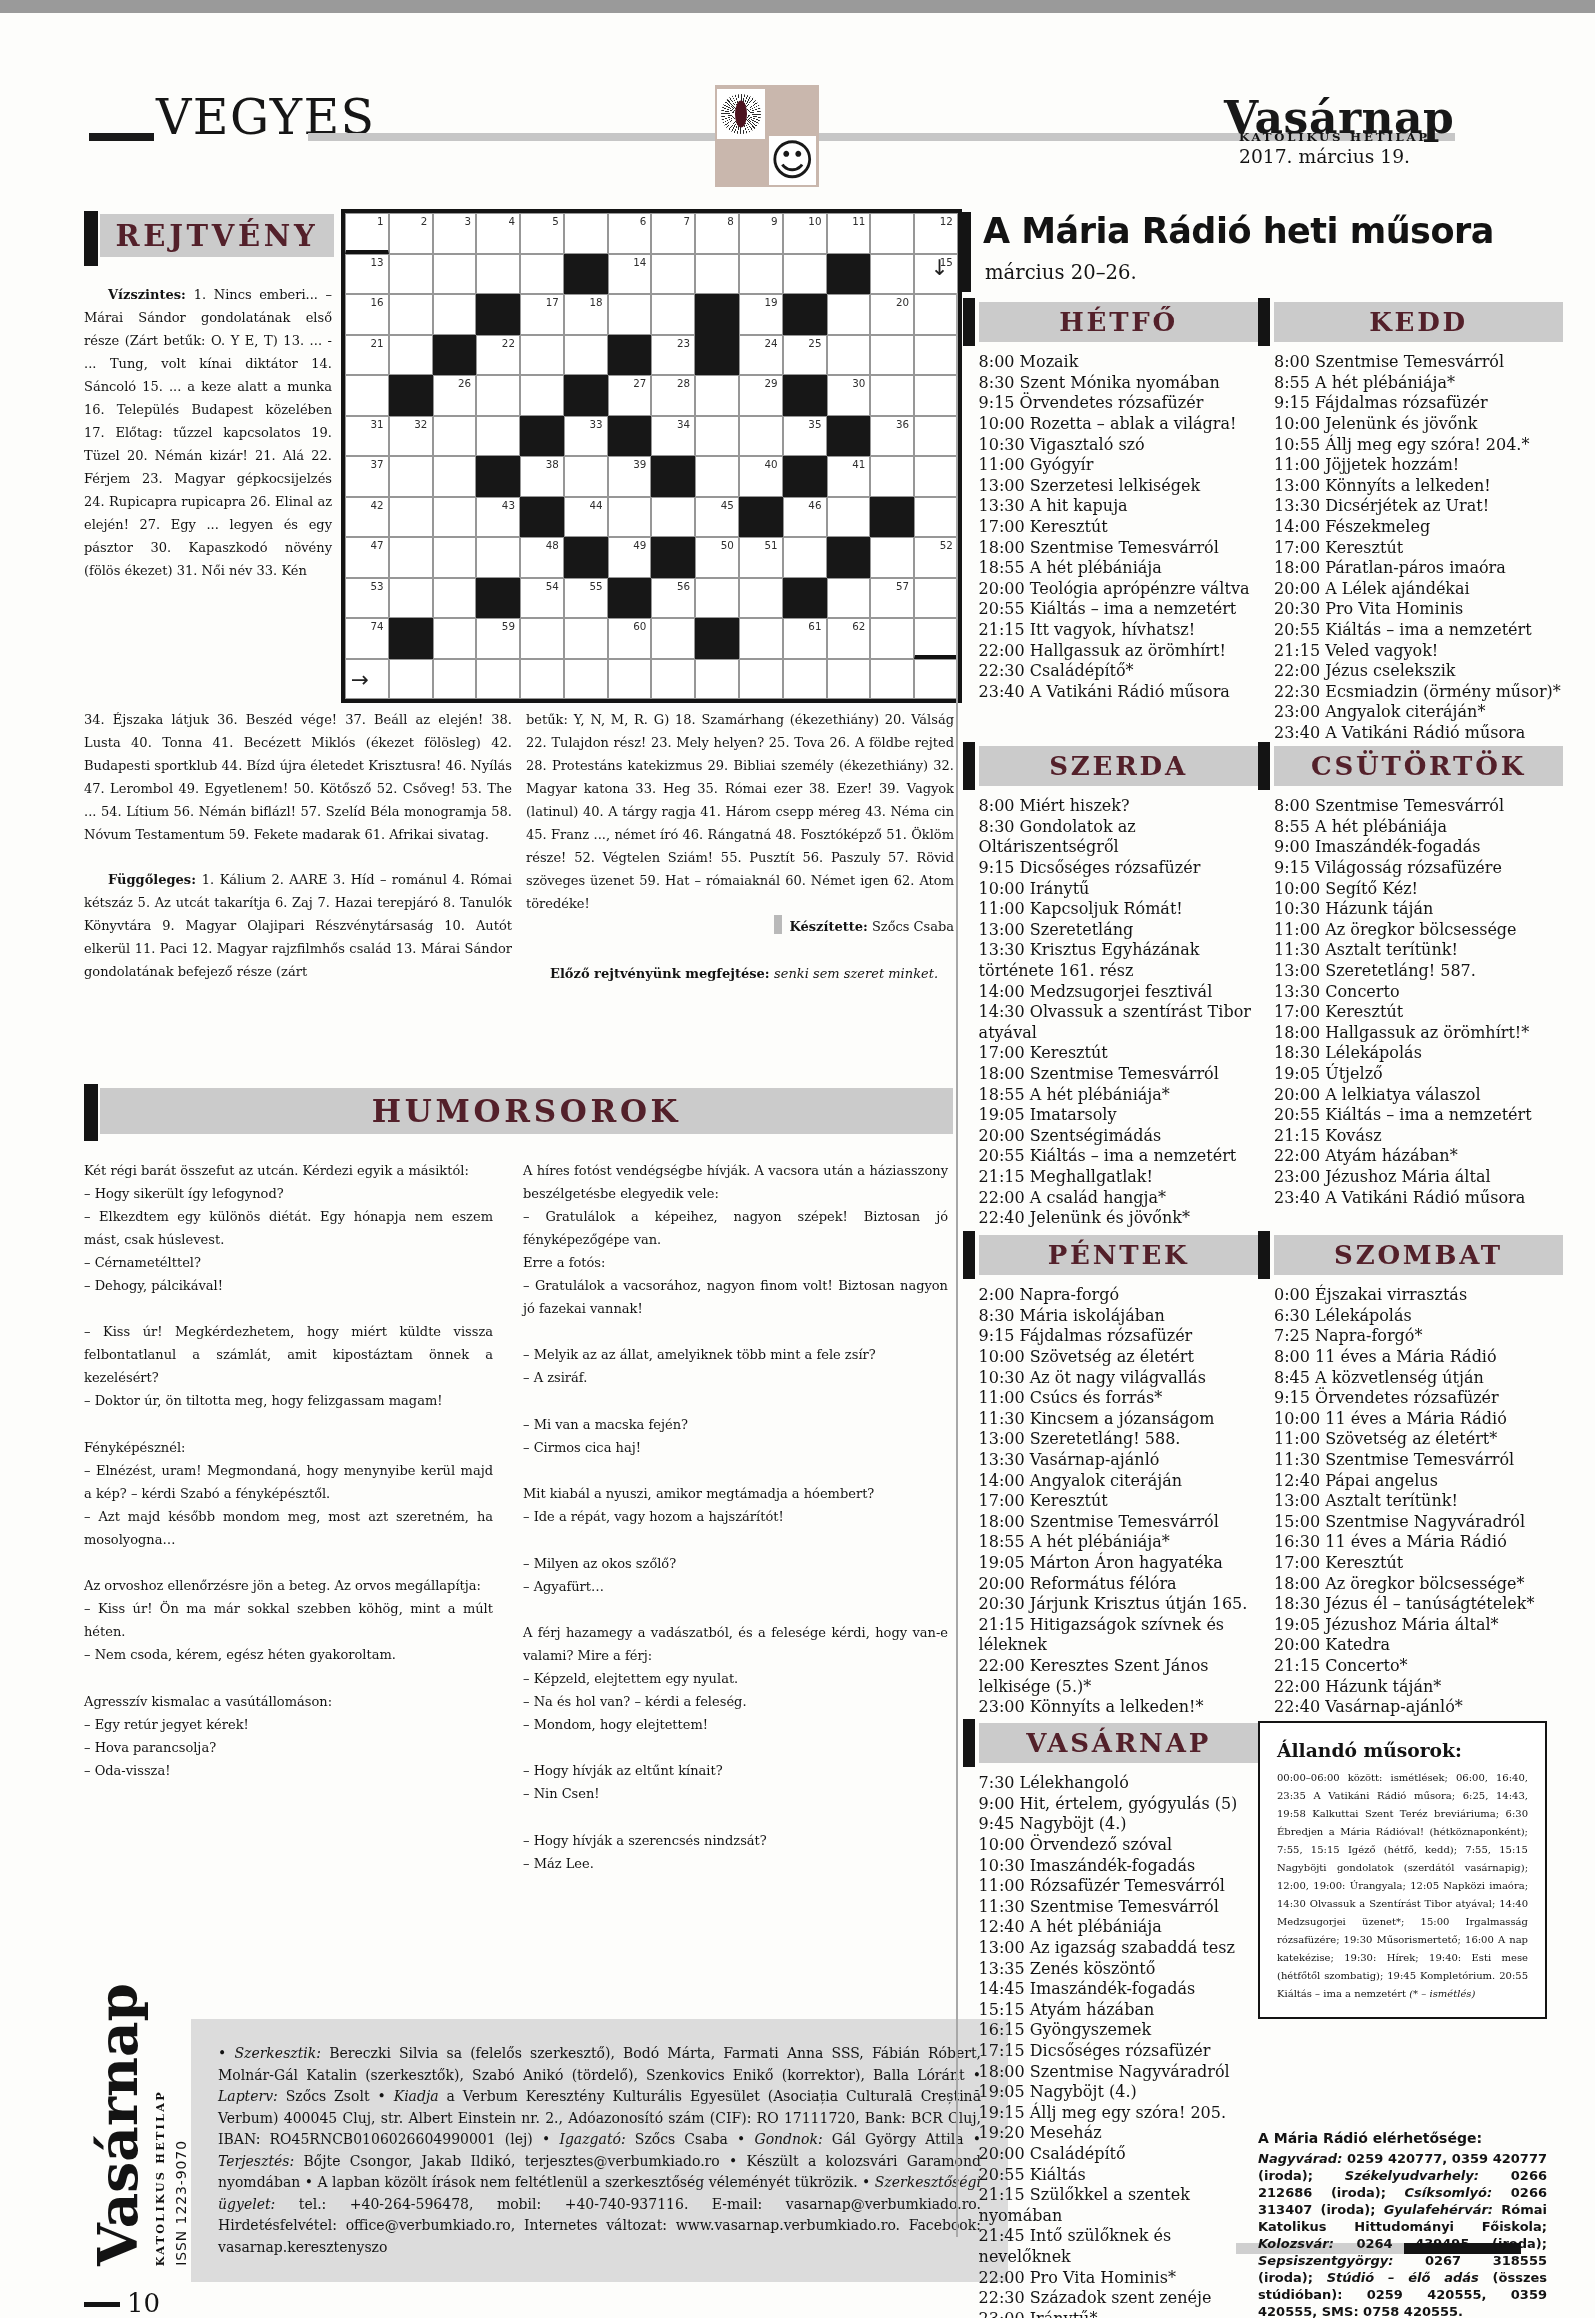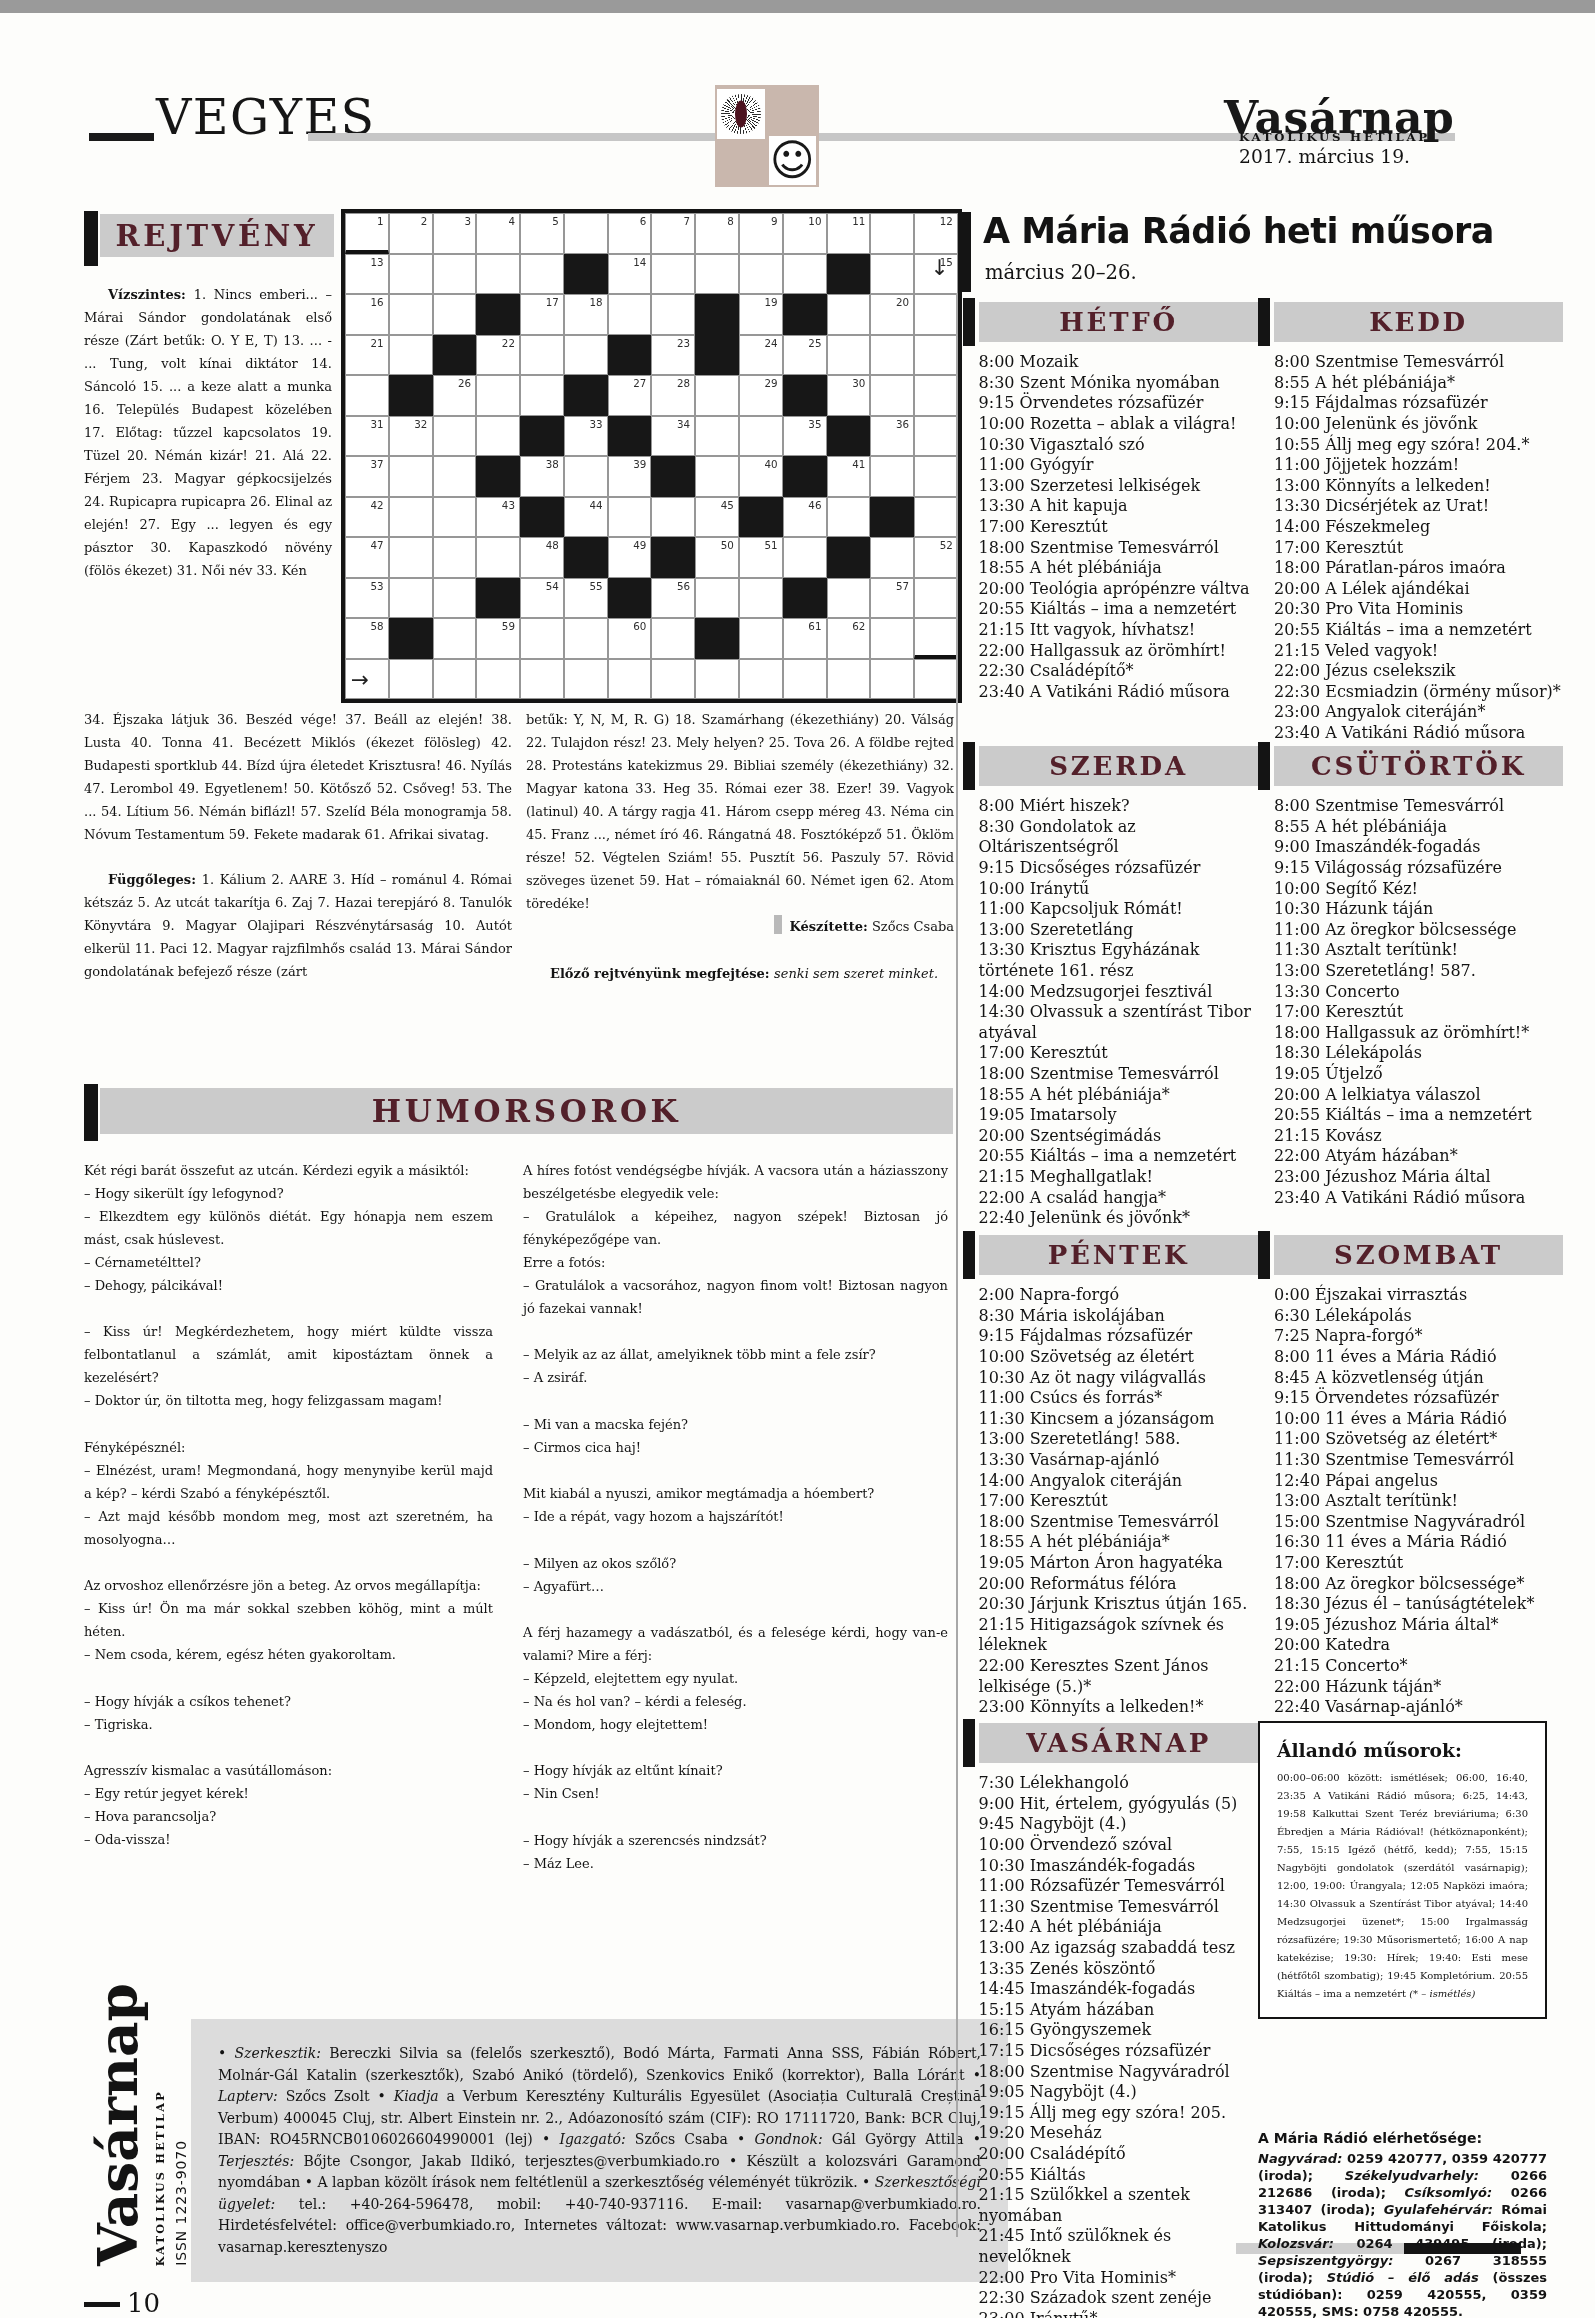--- a/index.html
+++ b/index.html
@@ -341,21 +341,21 @@
       </div>
       <div class="cell"></div>
       <div class="cell"></div>
       <div class="cell black"></div>
       <div class="cell"></div>
       <div class="cell">
         <span class="n">57</span>
       </div>
       <div class="cell"></div>
       <div class="cell">
-        <span class="n">58</span>
+        <span class="n">74</span>
       </div>
       <div class="cell black"></div>
       <div class="cell"></div>
       <div class="cell">
         <span class="n">59</span>
       </div>
       <div class="cell"></div>
       <div class="cell"></div>
       <div class="cell">
         <span class="n">60</span>
@@ -407,21 +407,20 @@
   <div class="abs blk" style="left:84px;top:1071px;width:14px;height:57px;"></div>
   <div class="abs sec-bar" style="left:100px;top:1075px;width:853px;height:46px;">
     <span class="sec-label" style="font-size:31px;">HUMORSOROK</span>
   </div>
 
   <div class="abs bodytxt" style="left:84px;top:1146px;width:409px;">
       <p>Két régi barát összefut az utcán. Kérdezi egyik a másiktól:<br>– Hogy sikerült így lefogynod?<br>– Elkezdtem egy különös diétát. Egy hónapja nem eszem mást, csak húslevest.<br>– Cérnametélttel?<br>– Dehogy, pálcikával!</p>
       <p>– Kiss úr! Megkérdezhetem, hogy miért küldte vissza felbontatlanul a számlát, amit kipostáztam önnek a kezelésért?<br>– Doktor úr, ön tiltotta meg, hogy felizgassam magam!</p>
       <p>Fényképésznél:<br>– Elnézést, uram! Megmondaná, hogy menynyibe kerül majd a kép? – kérdi Szabó a fényképésztől.<br>– Azt majd később mondom meg, most azt szeretném, ha mosolyogna…</p>
       <p>Az orvoshoz ellenőrzésre jön a beteg. Az orvos megállapítja:<br>– Kiss úr! Ön ma már sokkal szebben köhög, mint a múlt héten.<br>– Nem csoda, kérem, egész héten gyakoroltam.</p>
-      <p>– Hogy hívják a csíkos tehenet?<br>– Tigriska.</p>
       <p>Agresszív kismalac a vasútállomáson:<br>– Egy retúr jegyet kérek!<br>– Hova parancsolja?<br>– Oda-vissza!</p>
     </div>
   <div class="abs bodytxt" style="left:523px;top:1146px;width:425px;">
       <p>A híres fotóst vendégségbe hívják. A vacsora után a háziasszony beszélgetésbe elegyedik vele:<br>– Gratulálok a képeihez, nagyon szépek! Biztosan jó fényképezőgépe van.<br>Erre a fotós:<br>– Gratulálok a vacsorához, nagyon finom volt! Biztosan nagyon jó fazekai vannak!</p>
       <p>– Melyik az az állat, amelyiknek több mint a fele zsír?<br>– A zsiráf.</p>
       <p>– Mi van a macska fején?<br>– Cirmos cica haj!</p>
       <p>Mit kiabál a nyuszi, amikor megtámadja a hóembert?<br>– Ide a répát, vagy hozom a hajszárítót!</p>
       <p>– Milyen az okos szőlő?<br>– Agyafürt…</p>
       <p>A férj hazamegy a vadászatból, és a felesége kérdi, hogy van-e valami? Mire a férj:<br>– Képzeld, elejtettem egy nyulat.<br>– Na és hol van? – kérdi a feleség.<br>– Mondom, hogy elejtettem!</p>
       <p>– Hogy hívják az eltűnt kínait?<br>– Nin Csen!</p>

